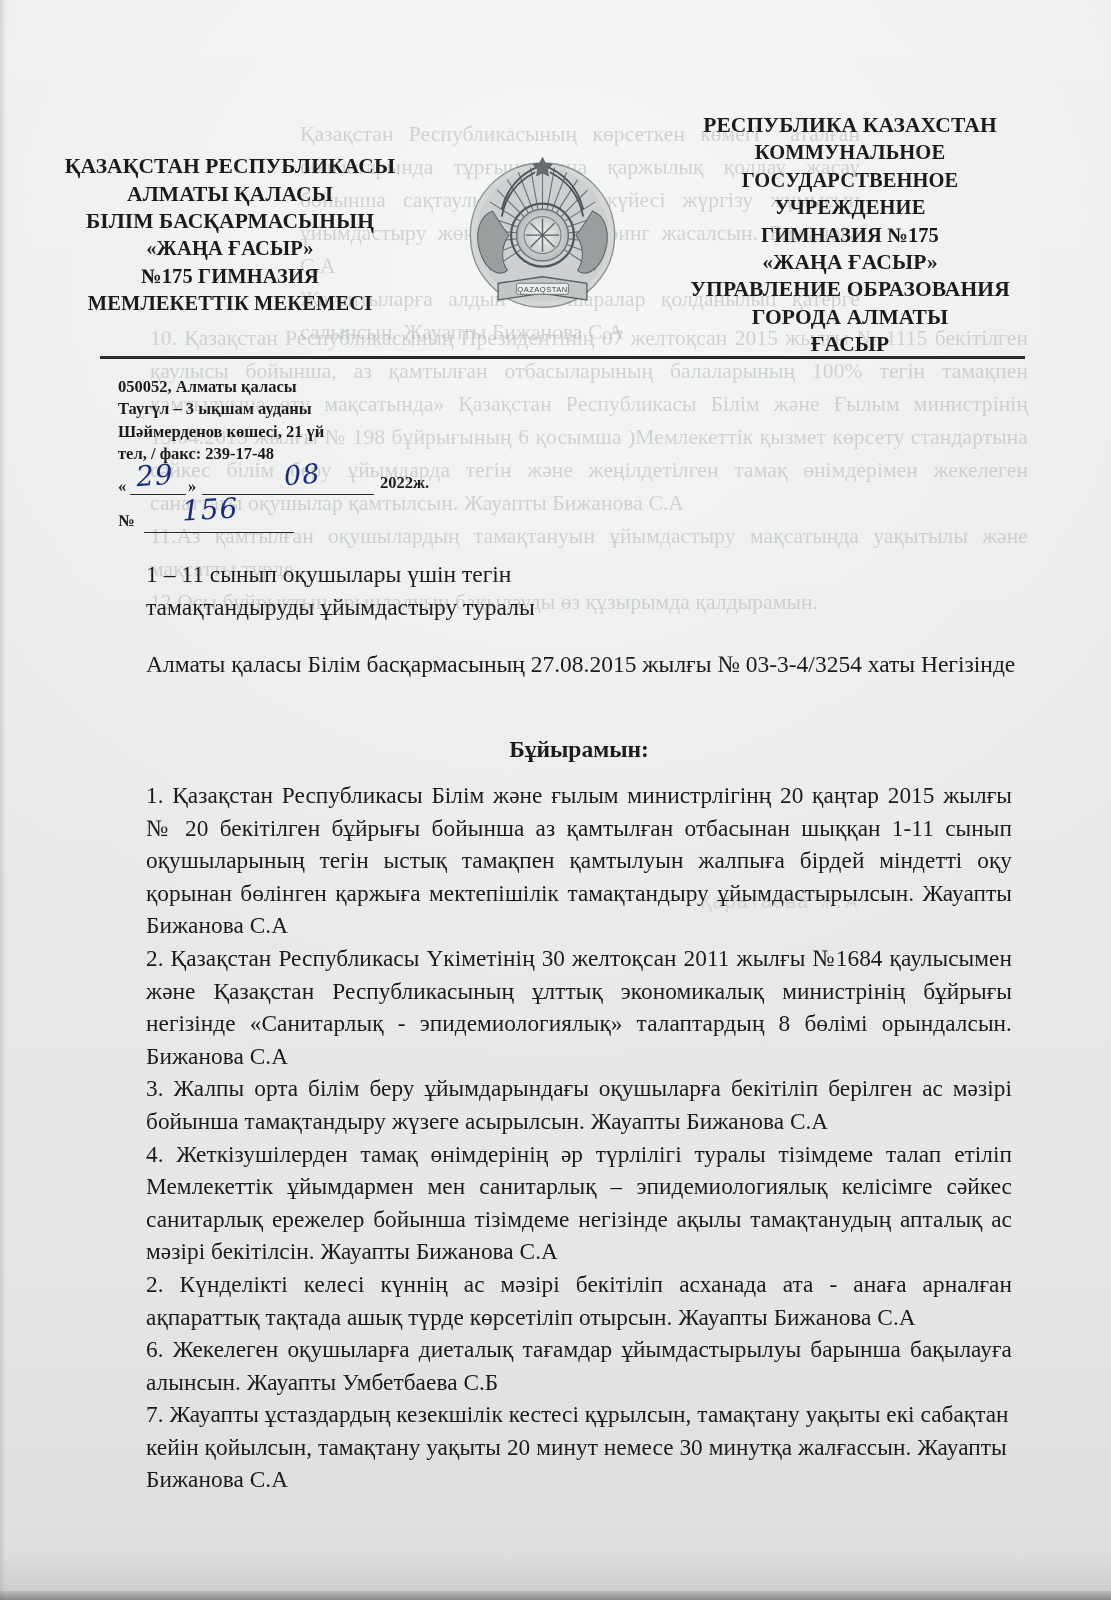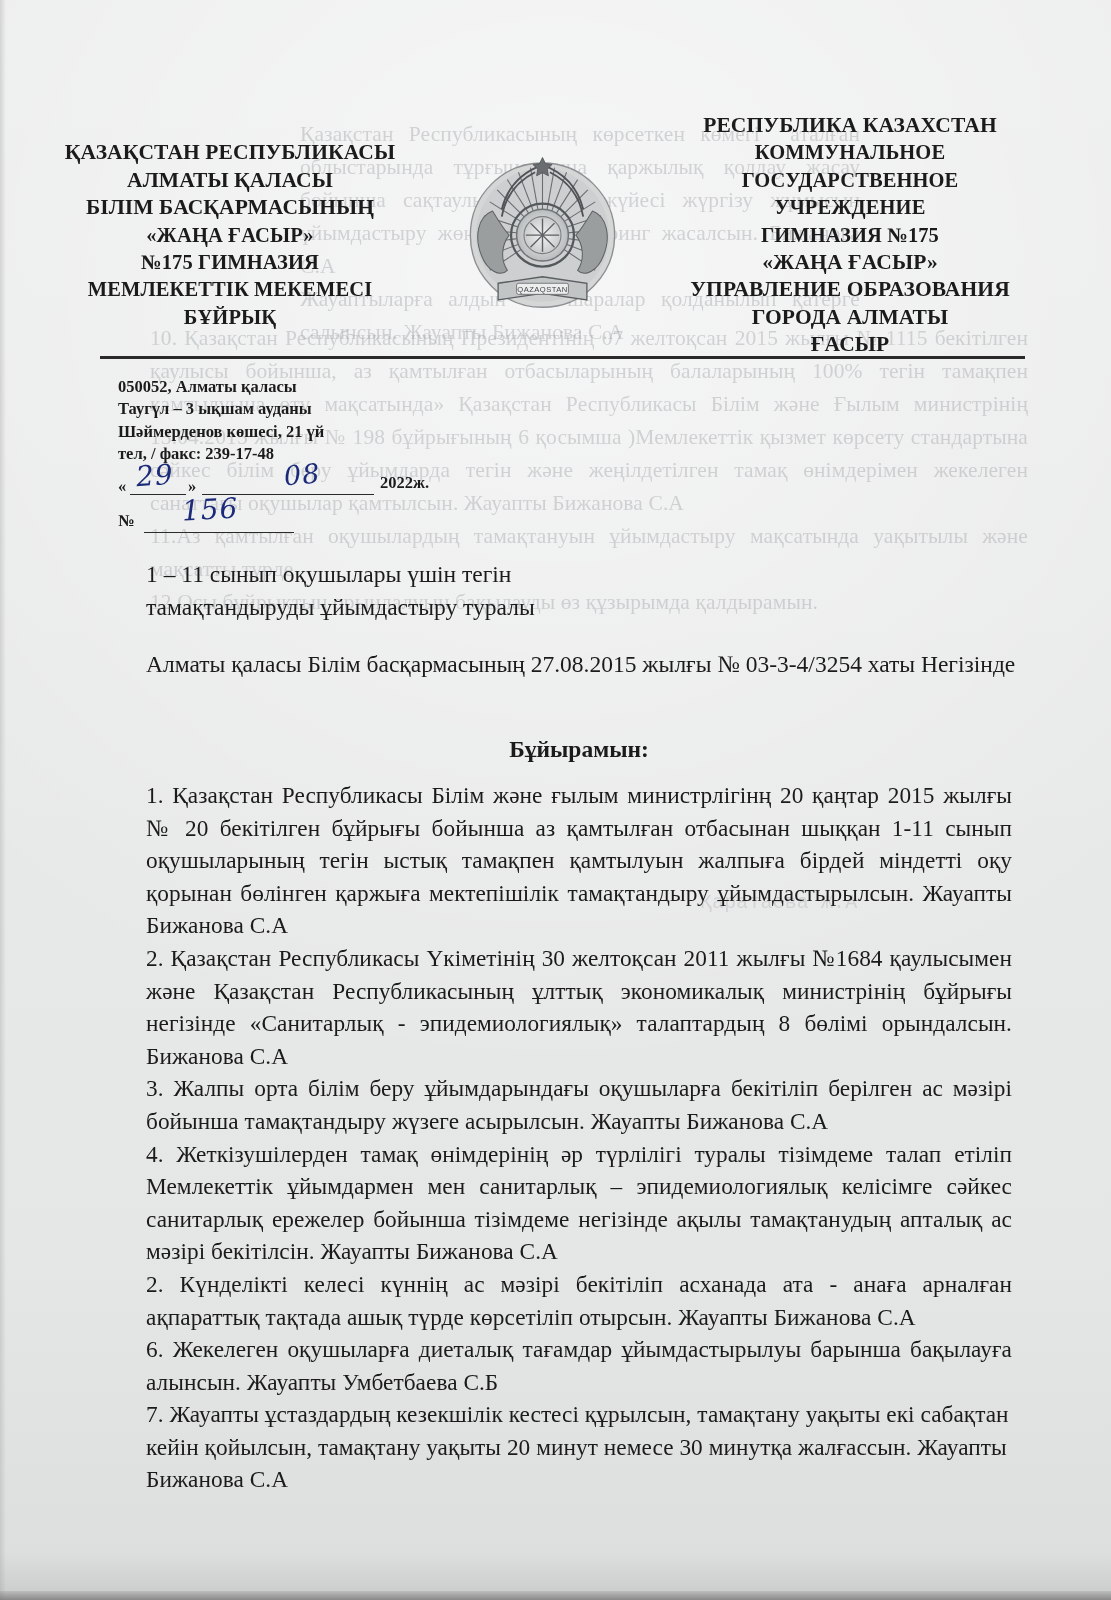--- a/index.html
+++ b/index.html
@@ -227,21 +227,20 @@
 
     <div class="header">
 
       <div class="hdr-col left">
         <div class="big">ҚАЗАҚСТАН РЕСПУБЛИКАСЫ</div>
         <div class="big">АЛМАТЫ ҚАЛАСЫ</div>
         <div class="big">БІЛІМ БАСҚАРМАСЫНЫҢ</div>
         <div>«ЖАҢА ҒАСЫР»</div>
         <div>№175 ГИМНАЗИЯ</div>
         <div>МЕМЛЕКЕТТІК МЕКЕМЕСІ</div>
-        <div>БҰЙРЫҚ</div>
       </div>
 
       <div class="emblem-wrap">
         <svg class="emblem" viewBox="0 0 200 200">
           <defs>
             <radialGradient id="shangyrak" cx="50%" cy="50%" r="50%">
               <stop offset="0%" stop-color="#f2f3f3"></stop>
               <stop offset="100%" stop-color="#b9bcbd"></stop>
             </radialGradient>
           </defs>

